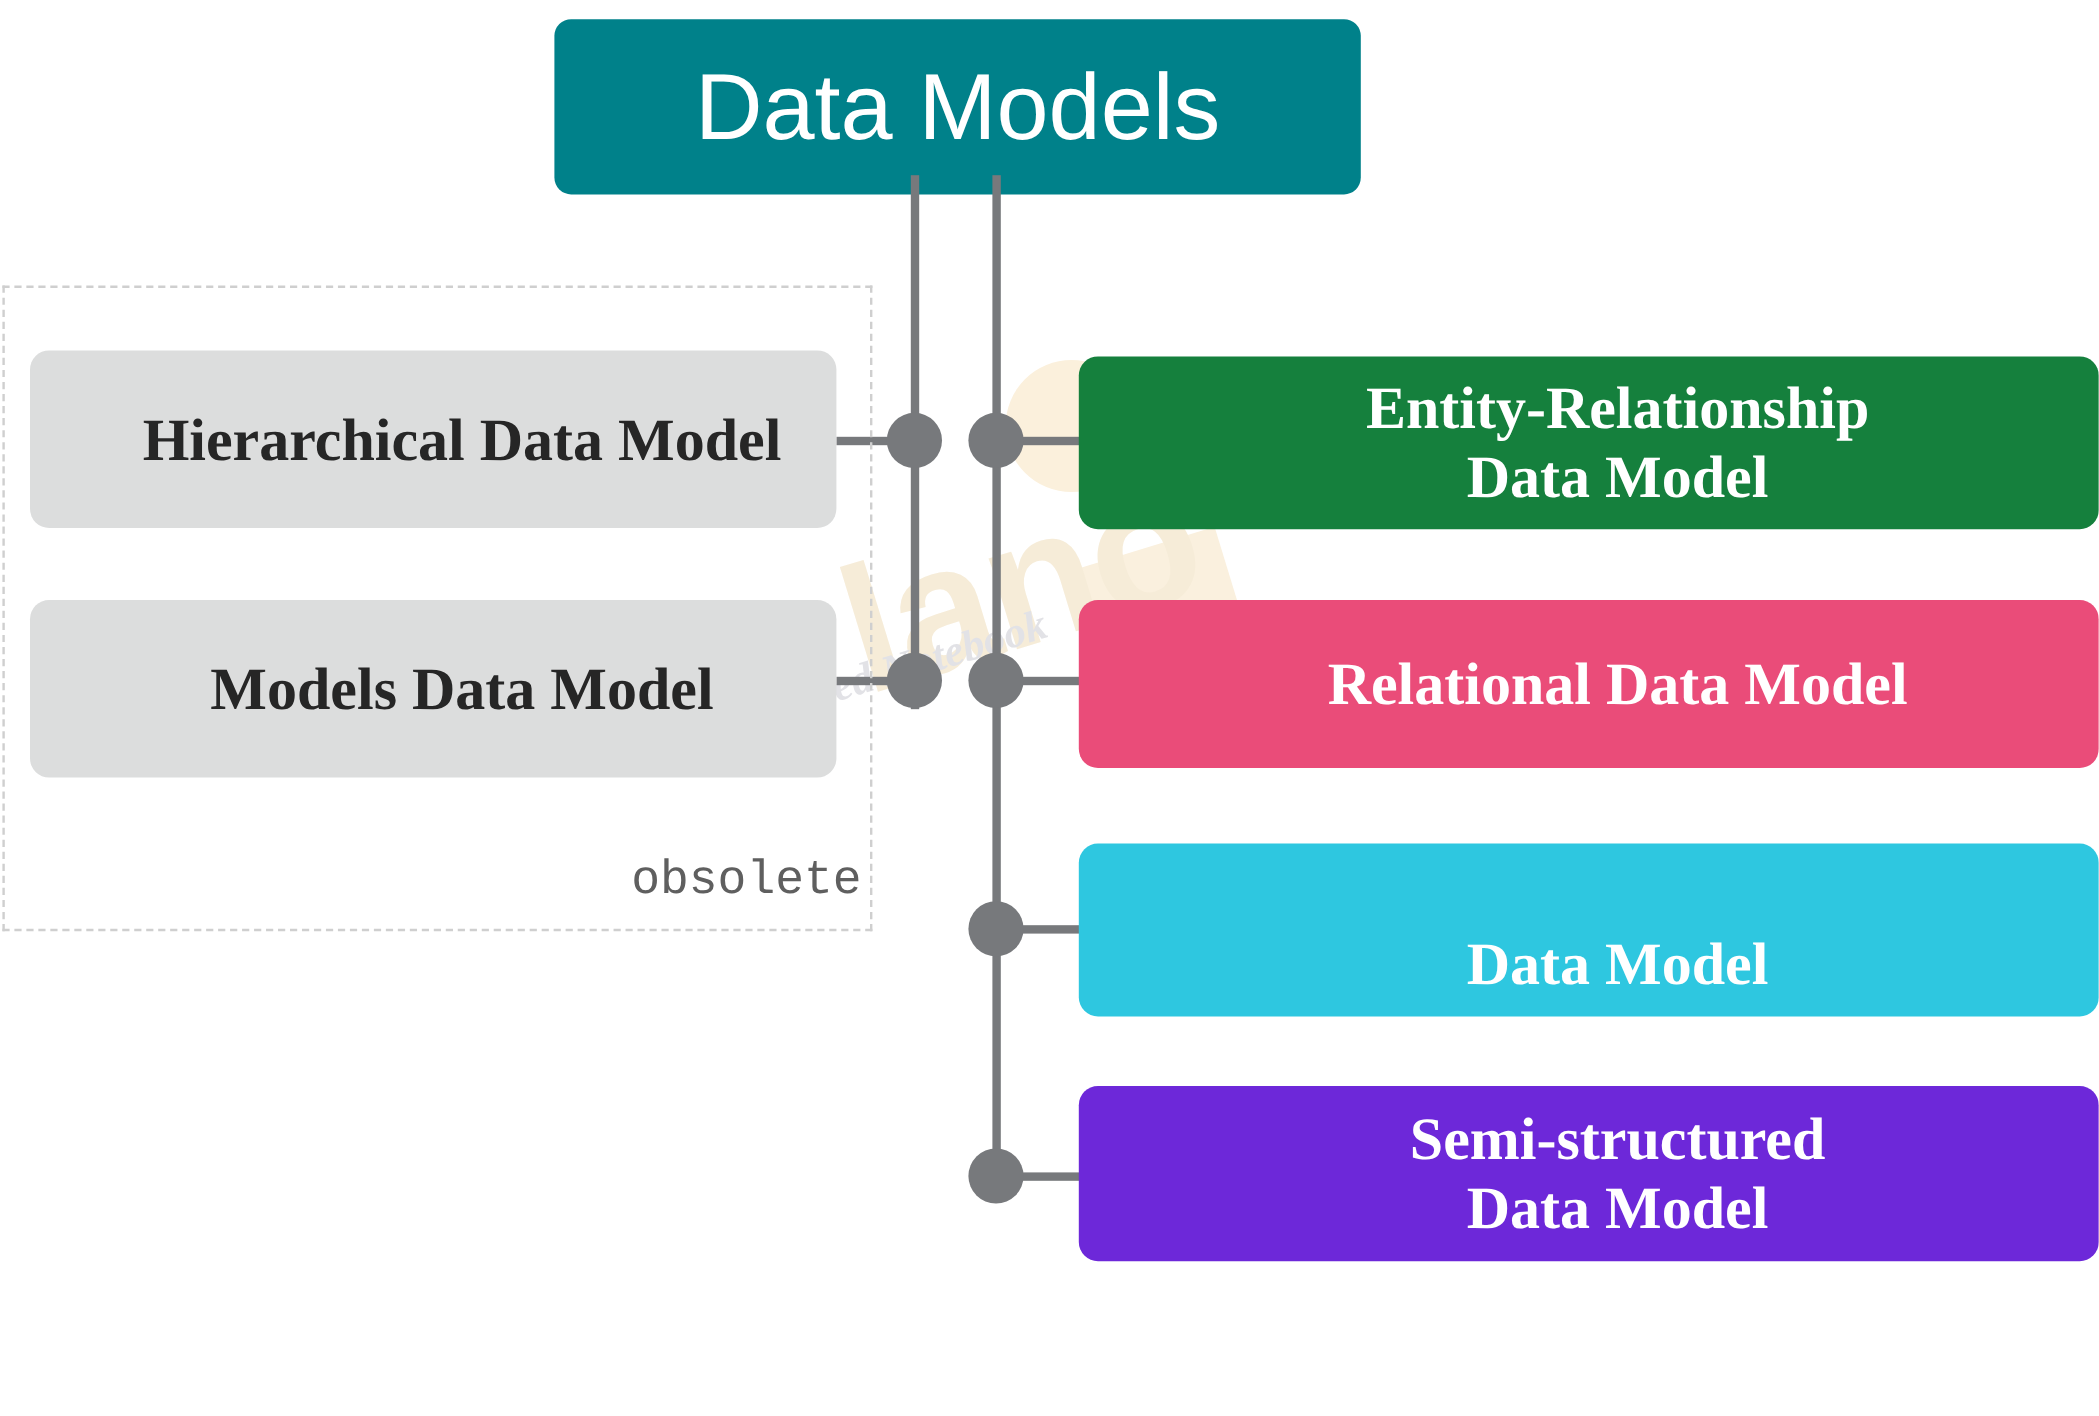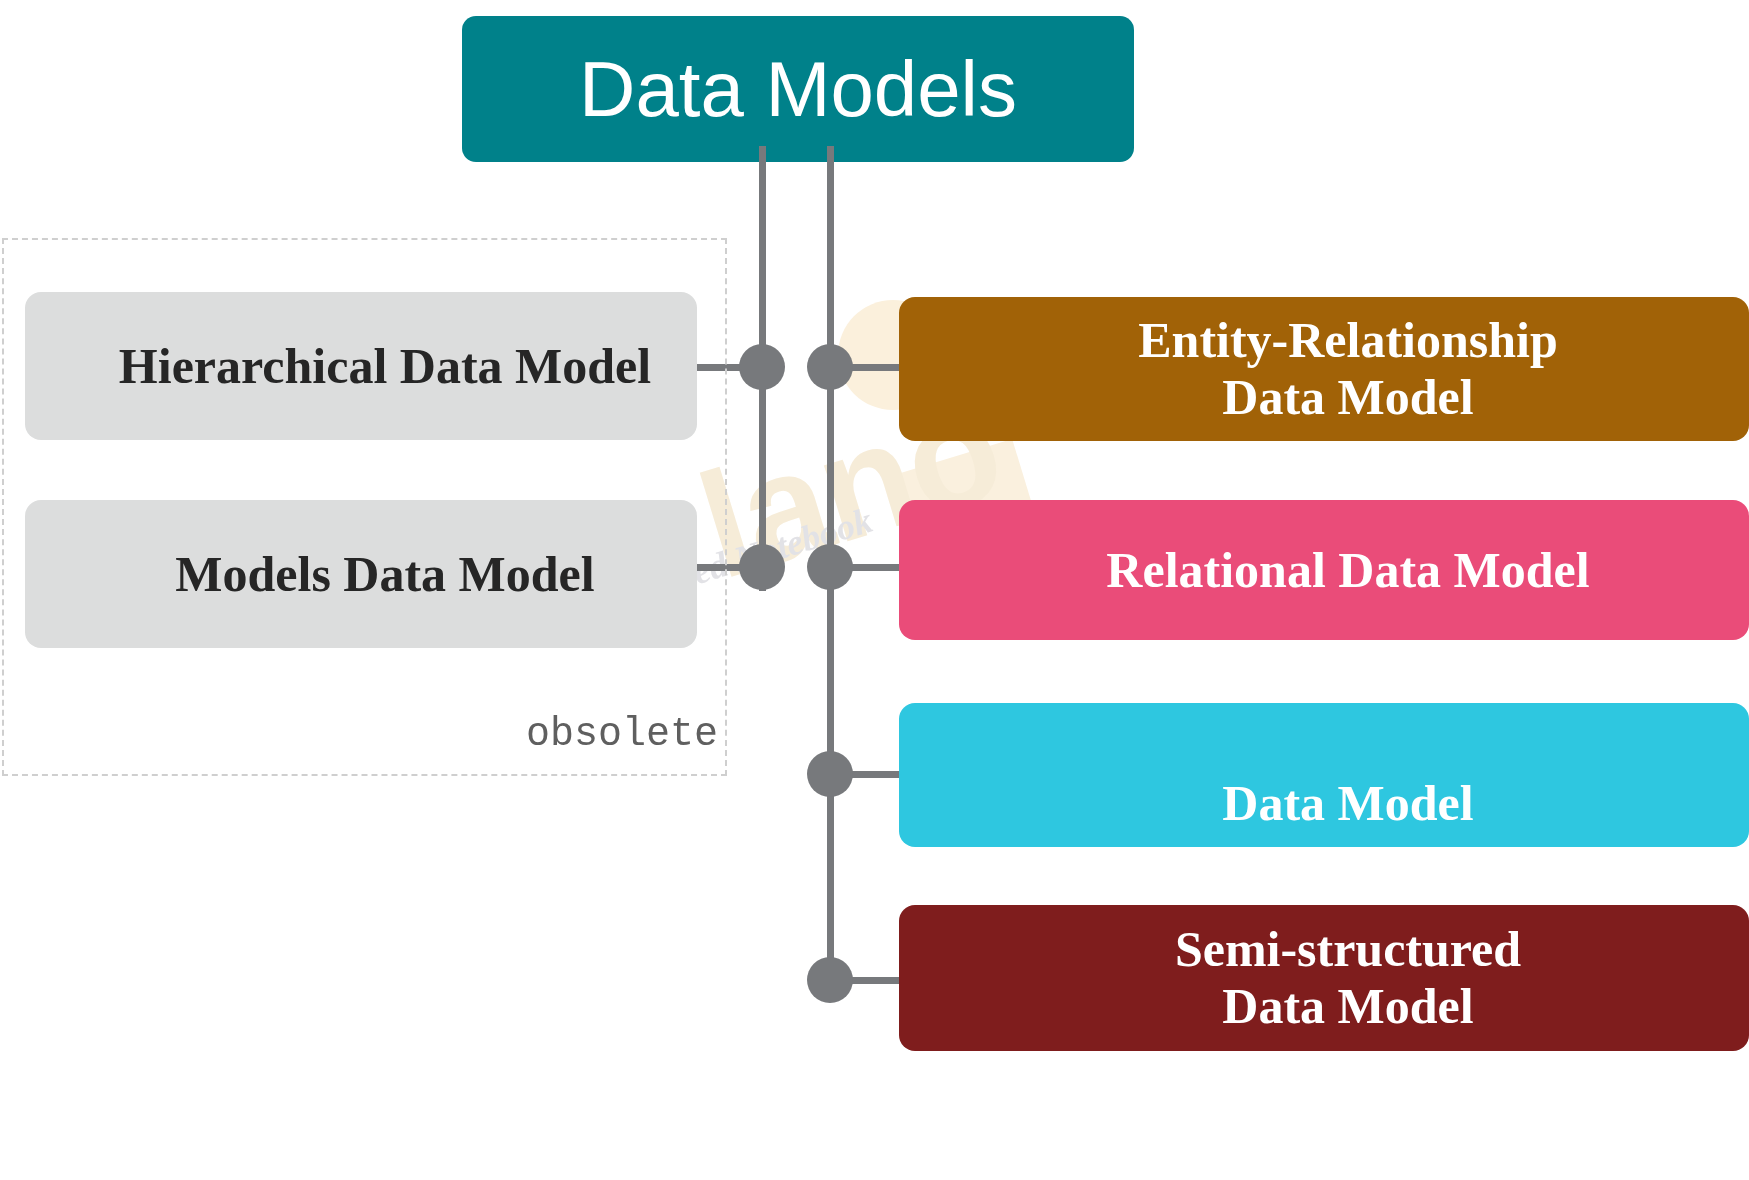--- a/index.html
+++ b/index.html
@@ -172,36 +172,36 @@
   <div class="dot" style="left:807px; top:751px;"></div>
   <div class="dot" style="left:807px; top:957px;"></div>
 
   <div class="obsolete-group"></div>
   <div class="obsolete-label">obsolete</div>
 
   <div id="node-hierarchical" class="node grey">Hierarchical Data Model</div>
 
   <div id="node-network" class="node grey">Models Data Model</div>
 
-  <div id="node-er" class="node colored" style="background:#a16207;align-items:center;">
+  <div id="node-er" class="node colored" style="background:#15803d;align-items:center;">
     <span>
       <span>Entity-Relationship</span><br>
       <span>Data Model</span>
     </span>
   </div>
 
   <div id="node-relational" class="node colored" style="background:#ea4c79;">Relational Data Model</div>
 
   <div id="node-object" class="node colored" style="background:#2ec7e0;">
     <span>
       <br>
       <span>Data Model</span>
     </span>
   </div>
 
-  <div id="node-semi" class="node colored" style="background:#7f1d1d;">
+  <div id="node-semi" class="node colored" style="background:#6d28d9;">
     <span>
       <span>Semi-structured</span><br>
       <span>Data Model</span>
     </span>
   </div>
 
 </div>
 
 </body></html>

